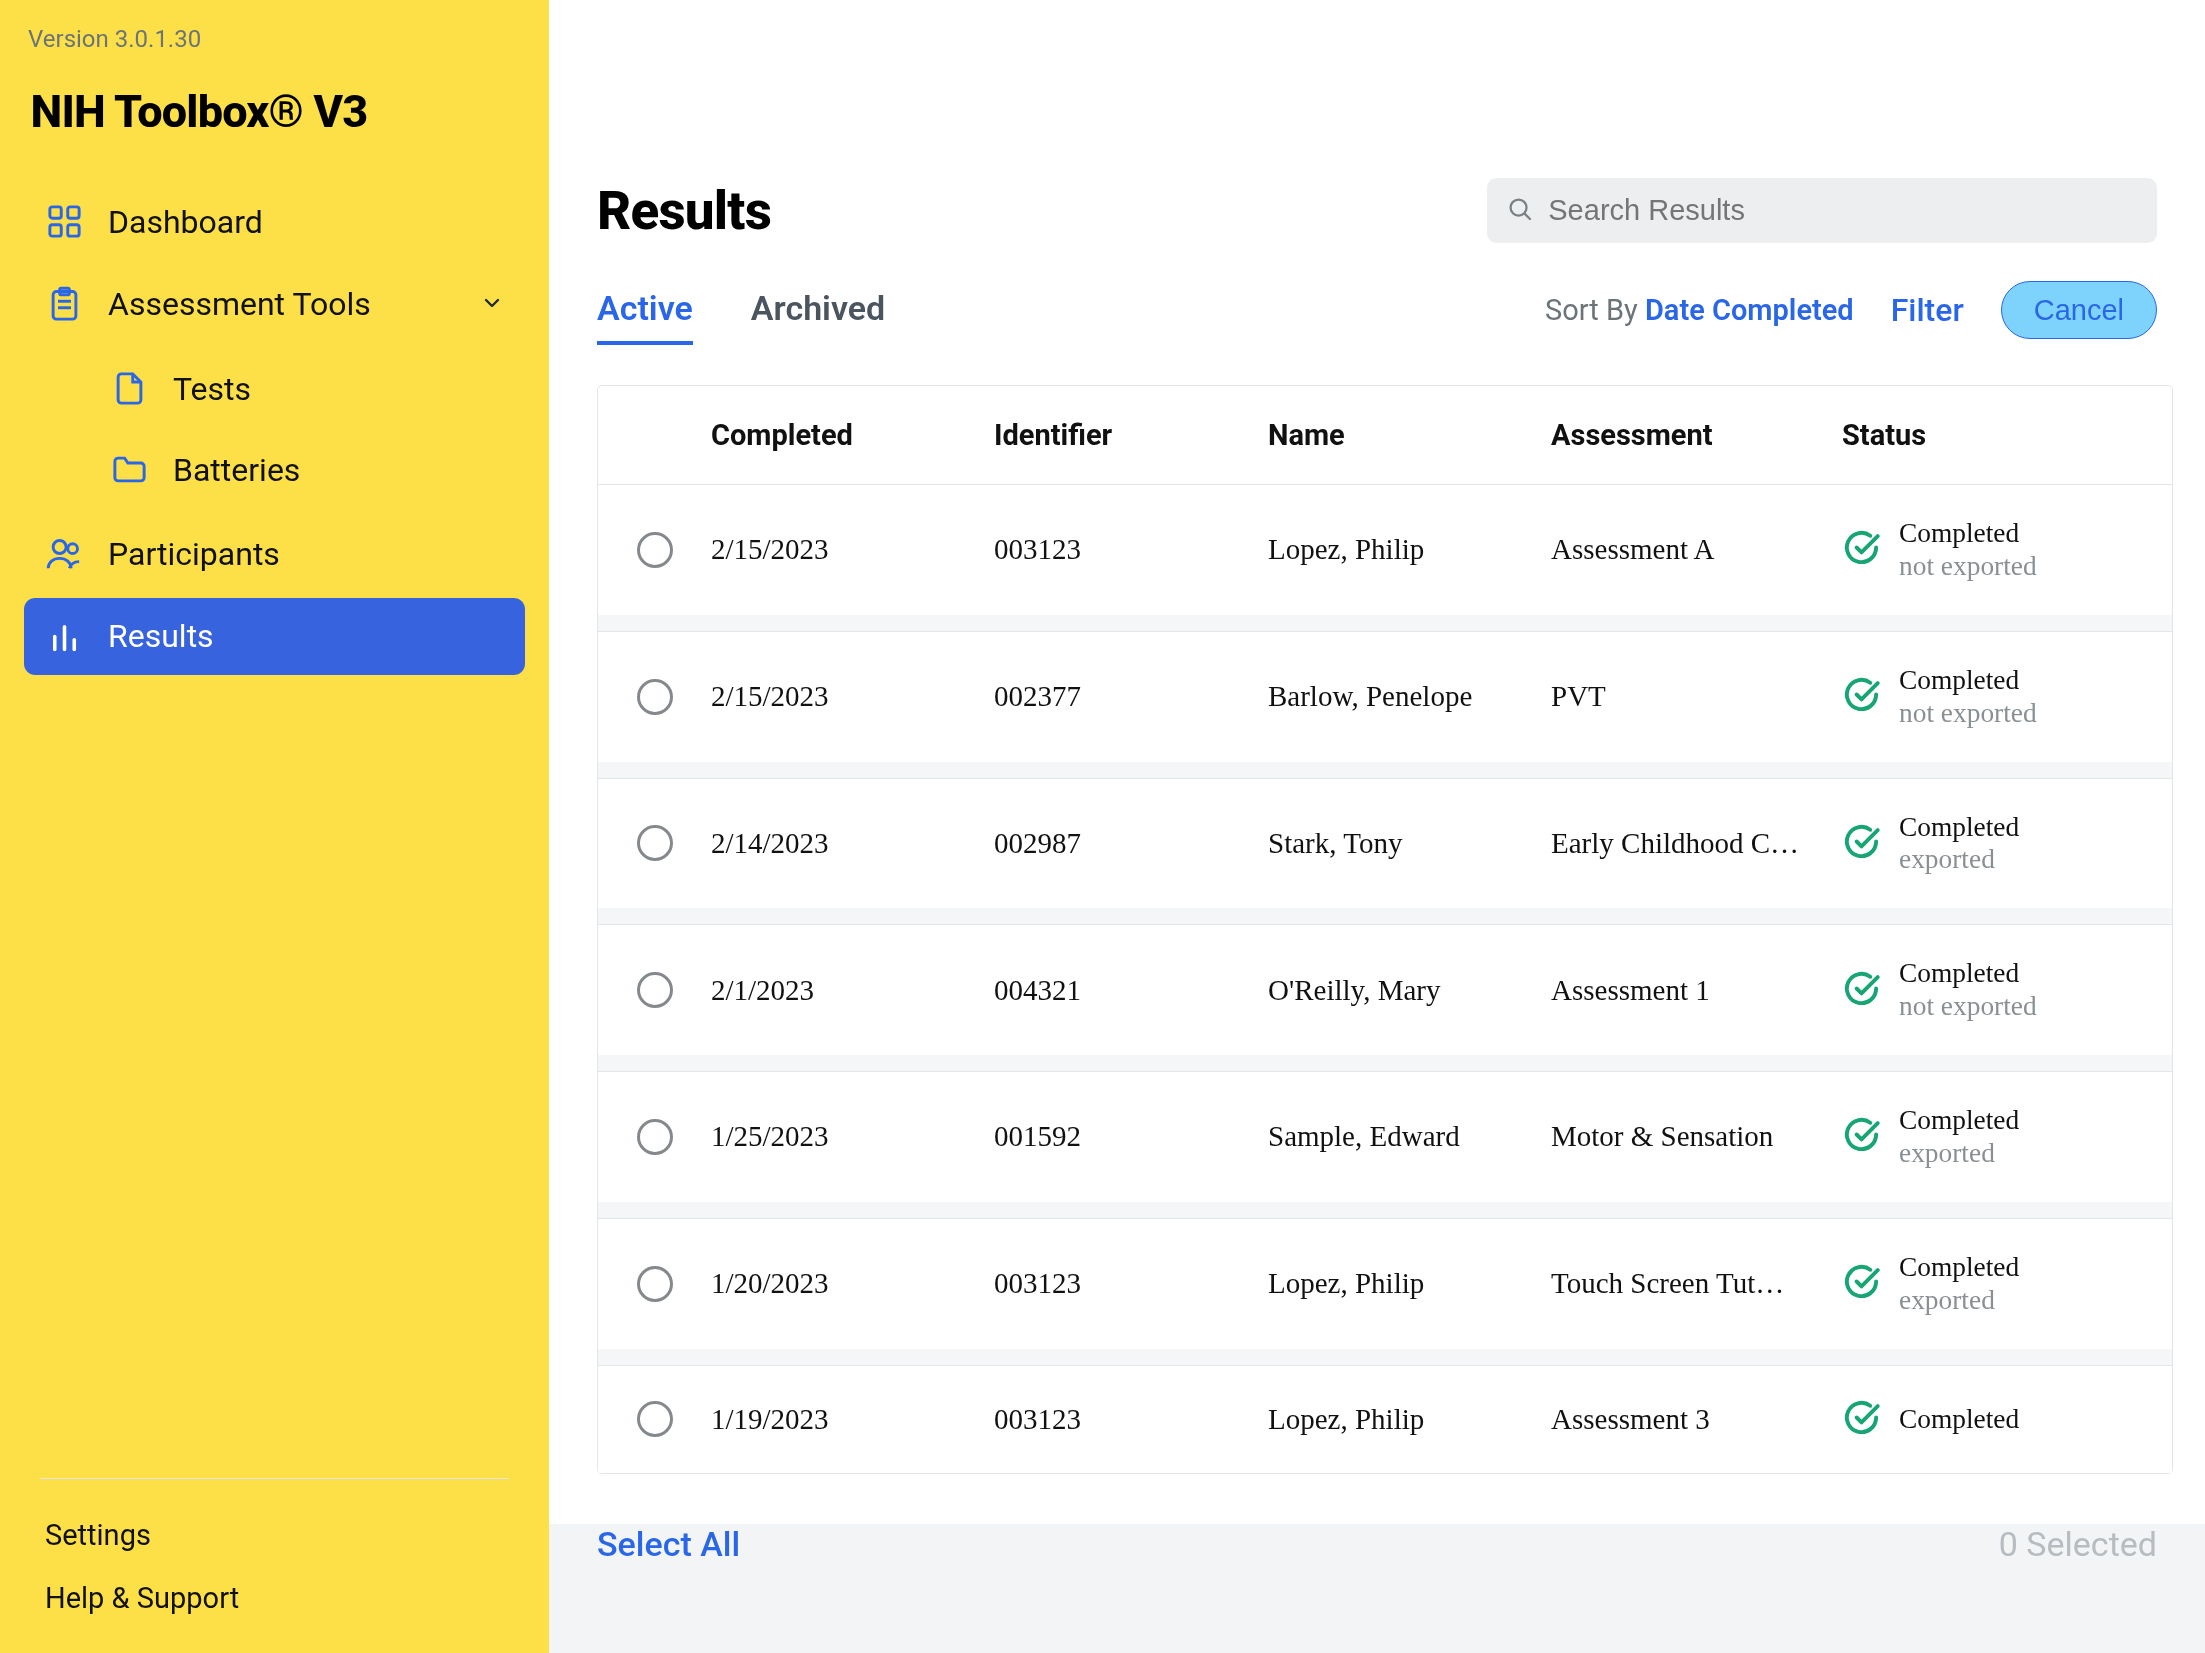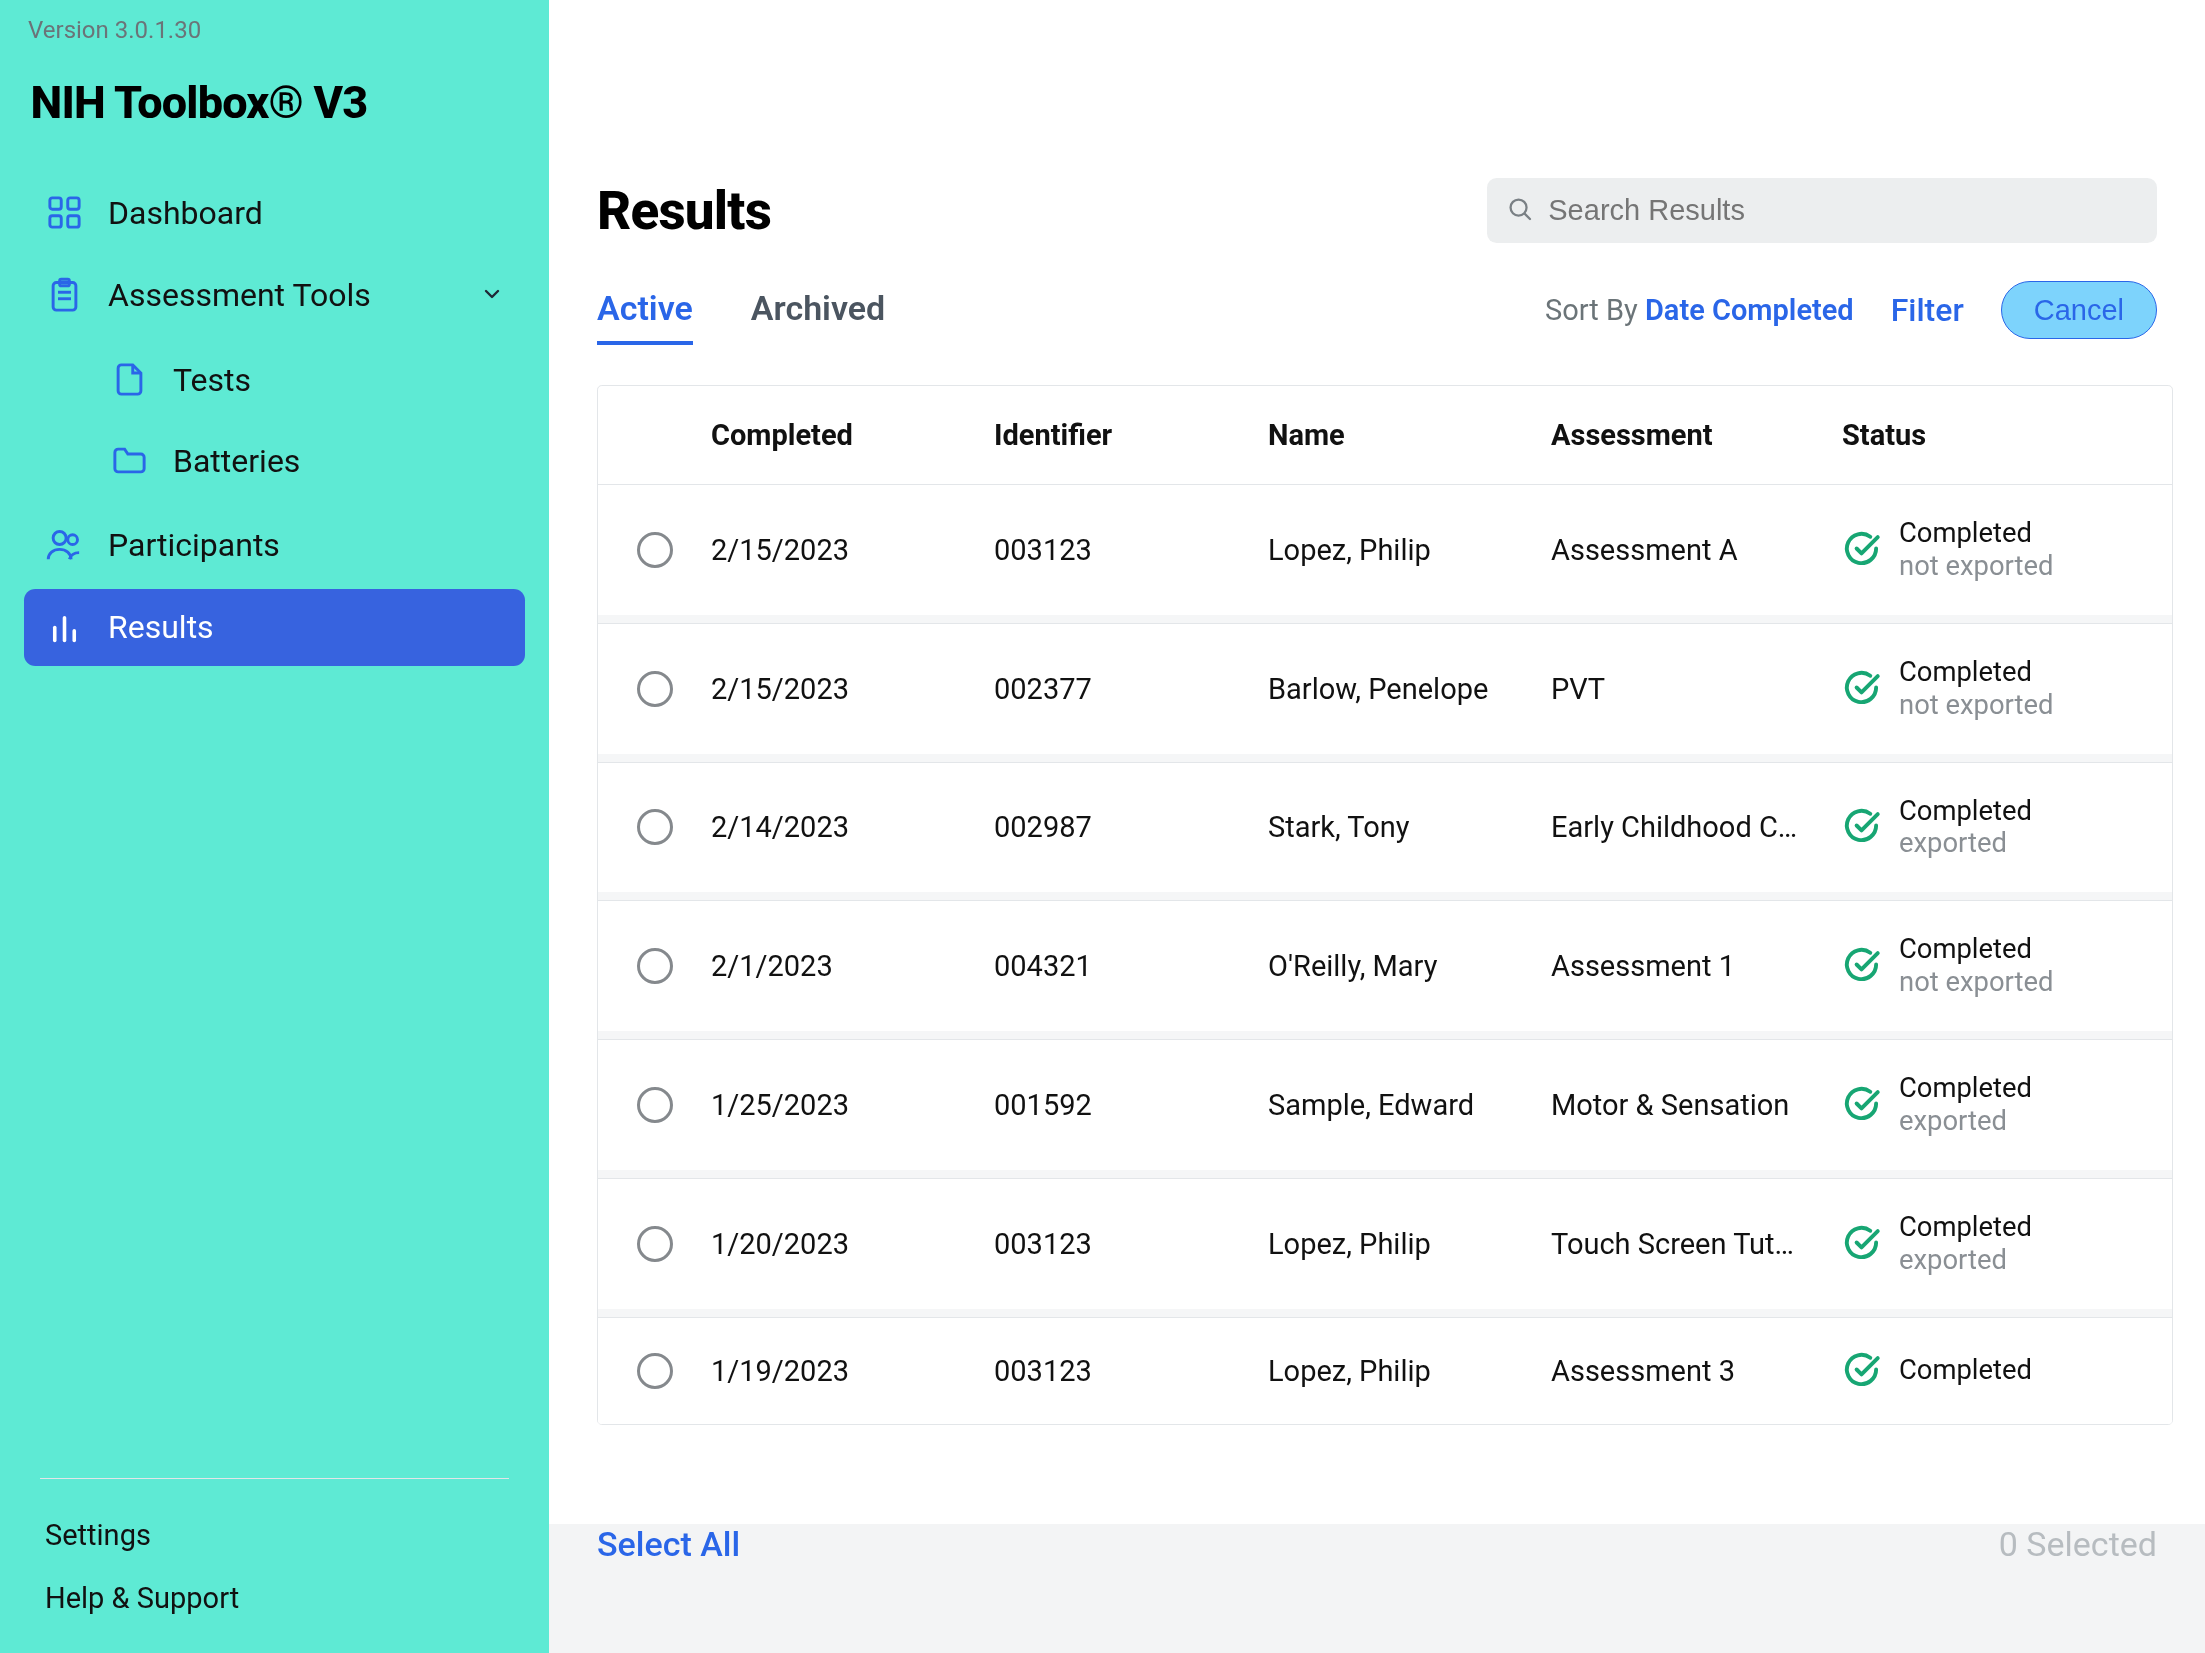--- a/index.html
+++ b/index.html
@@ -14,24 +14,24 @@
     transform-origin: top left;
   }
   .app {
     display: flex;
     width: 2205px;
     height: 1653px;
   }
   
   .sidebar {
     width: 549px;
-    background: #5eead4;
+    background: #fde047;
     display: flex;
     flex-direction: column;
-    padding: 8px 24px 24px 24px;
+    padding: 17px 24px 24px 24px;
   }
   .version {
     color: #6b7478;
     font-size: 24px;
     margin-bottom: 32px;
     margin-top: 8px;
     margin-left: 4px;
   }
   .app-title {
     font-size: 45px;
@@ -174,21 +174,21 @@
   .radio {
     width: 36px; height: 36px; border-radius: 50%;
     border: 3.2px solid #85898d; background:#fff;
     cursor: pointer;
   }
   .td { font-size: 29px; color: #111; white-space: nowrap; overflow: hidden; text-overflow: ellipsis; padding-right: 16px;}
   .status-cell { display:flex; align-items:center; gap: 18px; }
   .status-text { display:flex; flex-direction:column; line-height:1.2; }
   .status-text .s1 { font-size: 27.4px; color: #111; }
   .status-text .s2 { font-size: 27.4px; color: #8a8f94; }
-  .tbody { display:flex; flex-direction:column; background: #f5f6f7; }
+  .tbody { display:flex; flex-direction:column; gap: 8px; background: #f5f6f7; font-family: Liberation Serif, serif; }
   
   .bottom-bar {
     position: absolute;
     left: 0; right: 0; bottom: 0;
     height: 129px;
     background: #f3f4f5;
     display:flex;
     align-items:flex-start;
     padding: 0 48px;
     font-size: 34px;

